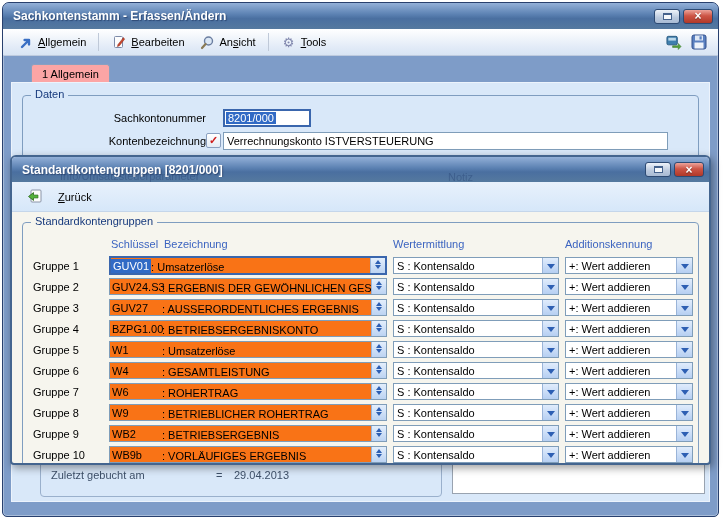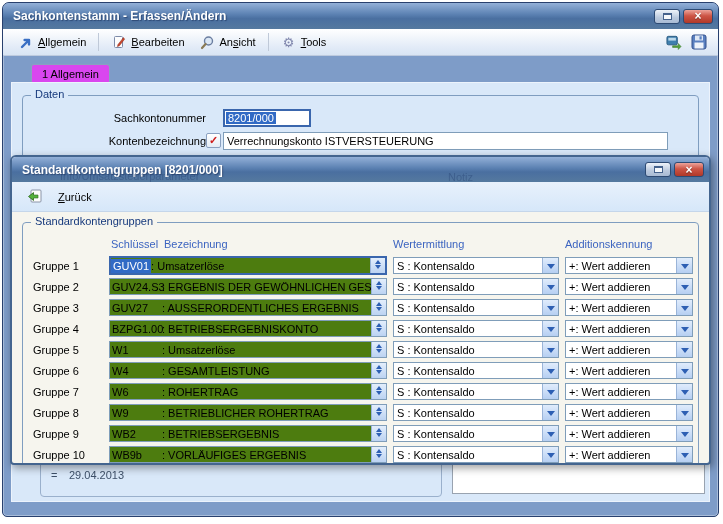--- a/index.html
+++ b/index.html
@@ -41,21 +41,21 @@
   .menu-item { display:flex; align-items:center; gap:4px; padding:2px 7px; border-radius:2px; white-space:nowrap; }
   .menu-sep { width:1px; height:18px; background:#bfc9d8; margin:0 4px; flex:none; }
   .menubar-right { margin-left:auto; display:flex; gap:9px; align-items:center; padding-right:3px; }
   .mi-icon { width:16px; height:16px; flex:none; display:flex; align-items:center; justify-content:center; }
   .gear-glyph { font-size:13px; color:#8087ad; line-height:1; }
 
   
   .content { flex:1; padding:6px 8px 14px 8px; display:flex; flex-direction:column; position:relative; }
   .tab-row { height:20px; flex:none; padding-left:20px; display:flex; align-items:flex-end; }
   .tab {
-    background:#d946ef; border:1px solid #8aa0c0; border-bottom:none;
+    background:#fca5a5; border:1px solid #8aa0c0; border-bottom:none;
     border-radius:3px 3px 0 0; padding:3px 10px 2px 10px; position:relative; z-index:2;
   }
   .panel { flex:1; background:#d9e8f9; border:1px solid #ecf3fc; position:relative; }
 
   .groupbox { position:relative; border:1px solid #7f9dc0; border-radius:4px; }
   .gb-label { position:absolute; top:-8px; left:8px; padding:0 4px; color:#16397c; white-space:nowrap; }
 
   .daten { margin:12px 10px 0 10px; padding:10px 8px 8px 8px; }
   .daten .gb-label { background:#d9e8f9;text-align:center; }
   .field-row { display:flex; align-items:center; height:23px; padding-left:10px;text-align:right; }
@@ -114,21 +114,21 @@
   .skg { height:100%; padding:14px 8px 4px 10px; }
   .skg .gb-label { background:#f6f5ee; }
 
   .grid-head, .row {
     display:grid; grid-template-columns:70px 278px 166px 128px; column-gap:6px; align-items:center;
   }
   .grid-head { color:#3c64c0; margin-bottom:5px; height:14px; }
   .head-combo { display:flex; }
   .head-key { width:55px; padding-left:2px; flex:none; }
   .row { height:19px; margin-bottom:2px; }
-  .combo { border:1px solid #7f9db9; background:#4d7c0f; height:17px; display:flex; align-items:center; overflow:hidden; }
+  .combo { border:1px solid #7f9db9; background:#f97316; height:17px; display:flex; align-items:flex-end; overflow:hidden; }
   .combo.focused { border:2px solid #3a66ad; height:19px; }
   .combo .key { width:52px; flex:none; padding:1px 2px; white-space:nowrap; }
   .combo .key.selected { background:#316ac5; color:#fff; width:auto; min-width:40px; }
   .combo .desc { flex:1; white-space:nowrap; overflow:hidden; }
   .spin {
     width:15px; height:100%; flex:none; margin-left:auto;
     background:linear-gradient(#e3eefc,#bcd3f2); border-left:1px solid #9ab4d8;
     display:flex; flex-direction:column; align-items:center; justify-content:center; gap:1px;
   }
   .tri-up-s { width:0; height:0; border:3px solid transparent; border-bottom:4px solid #2d5fb3; margin-top:-3px; }
@@ -237,20 +237,21 @@
             <span>0 : Allgemeines Sachkonto</span>
             <span class="dd-btn">
                 <span class="tri-down"></span>
               </span>
           </span>
         </div>
       </div>
 
       <div class="footer-box">
         <div class="footer-row">
+          <span class="f-label">Zuletzt gebucht am</span>
           <span class="footer-eq">=</span>
           <span>29.04.2013</span>
         </div>
       </div>
       <div class="notiz-box"></div>
     </div>
   </div>
 </div>
 
 <span class="bg-label bg-label-info">Info/Umsatzsteuerparameter</span>

